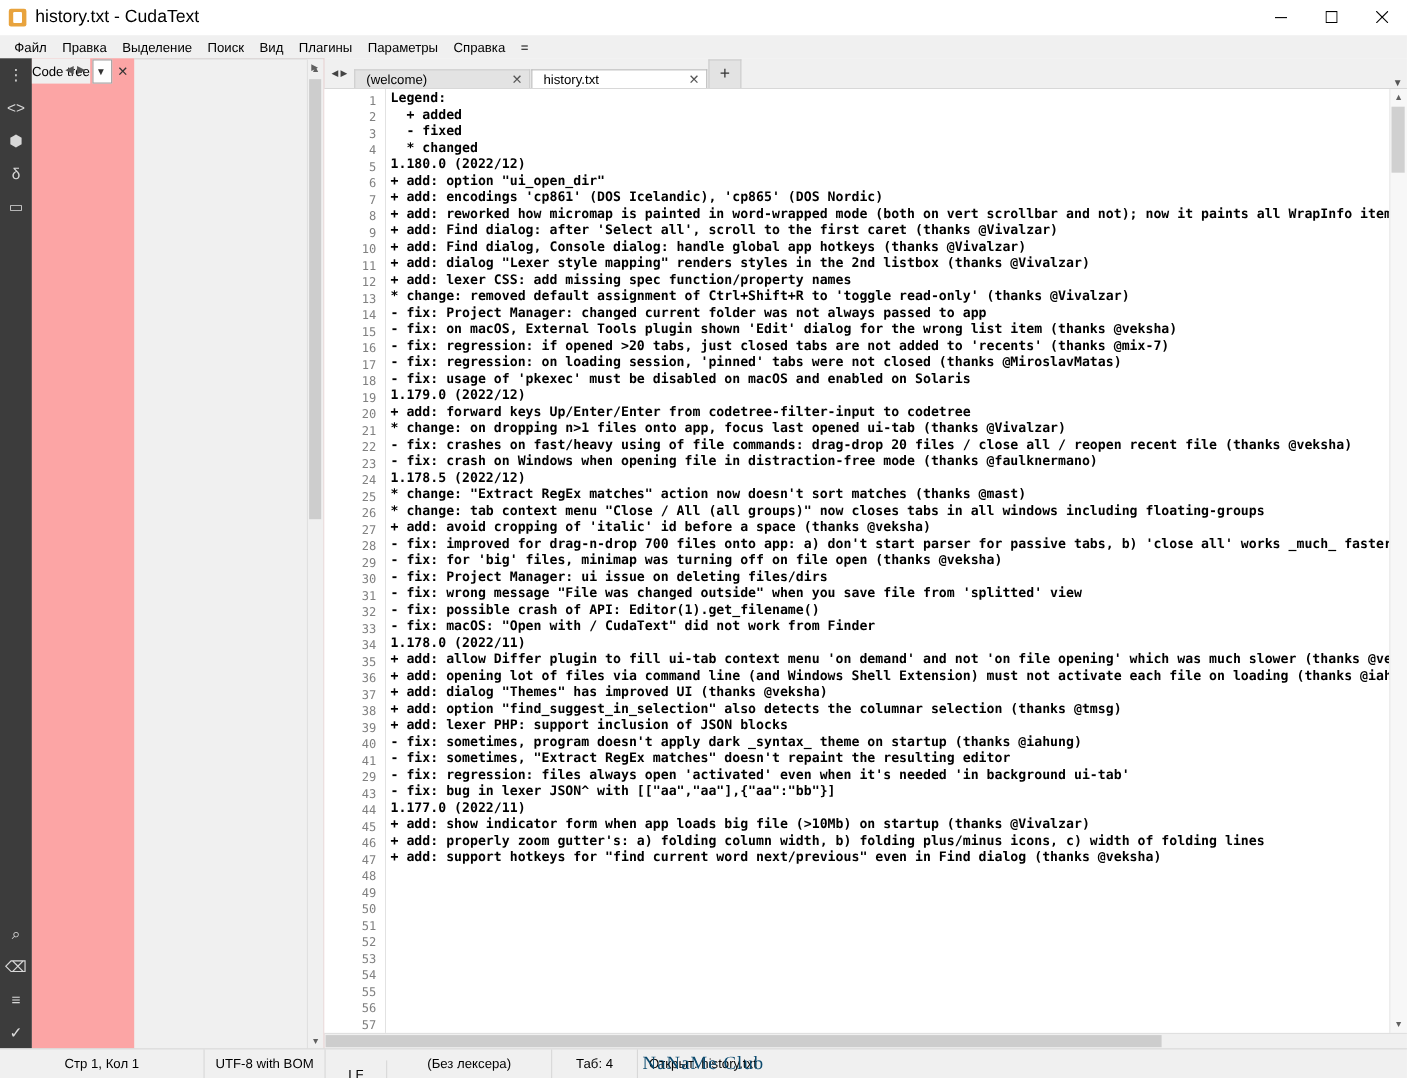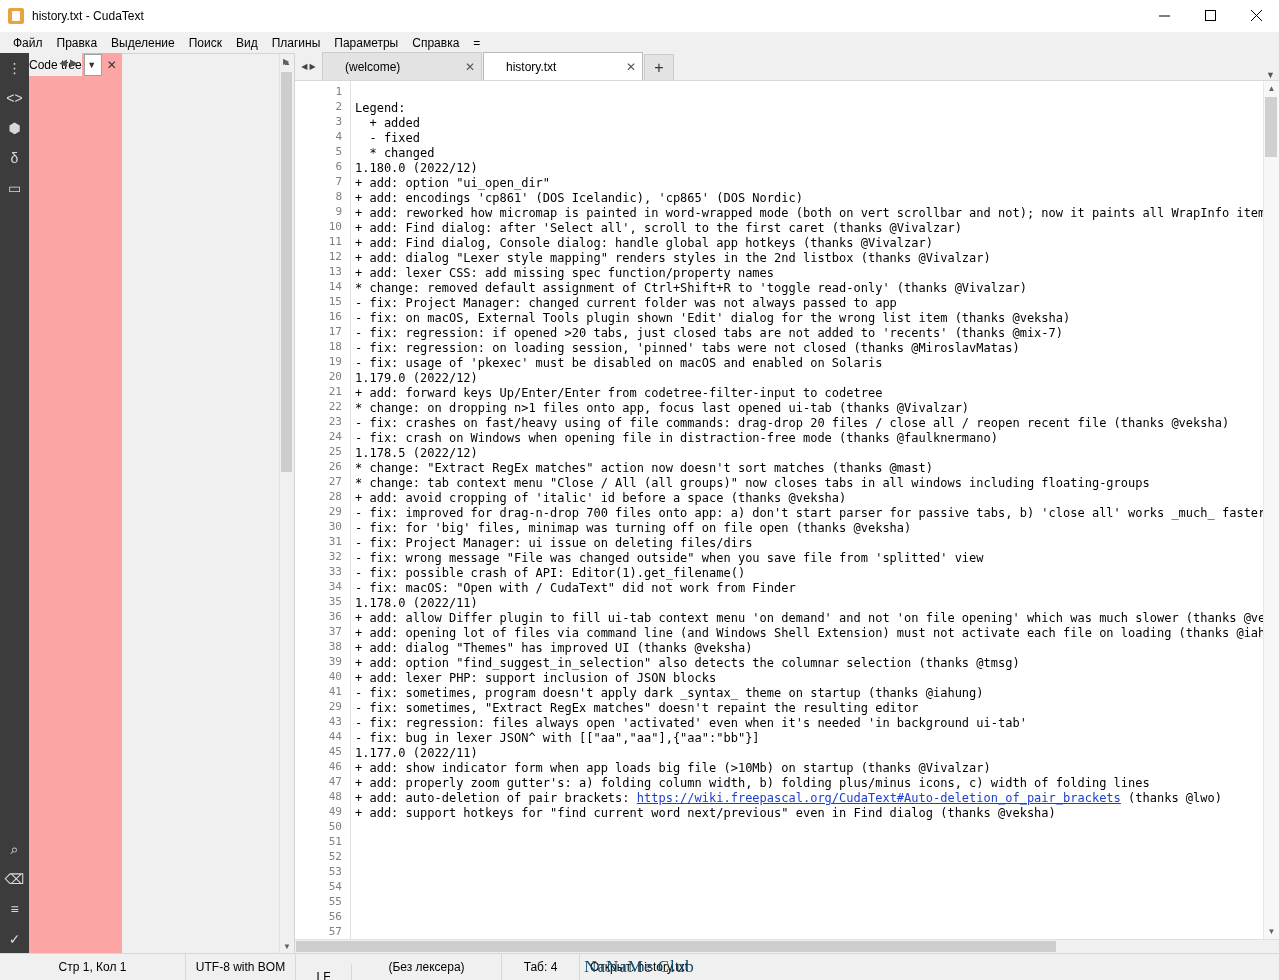--- a/index.html
+++ b/index.html
@@ -35,21 +35,21 @@
   }
   .app-icon::after {
     content: "";
     position: absolute;
     left: 4px; top: 3px;
     width: 8px; height: 10px;
     background: #ffffff;
     border-radius: 1px;
   }
   .title-text {
-    font-size: 12px;
+    font-size: 16px;
     color: #000000;
     flex: 0 0 auto;
   }
   .win-controls {
     margin-left: auto;
     display: flex;
     height: 31px;
   }
   .win-btn {
     width: 46px; height: 31px;
@@ -238,25 +238,25 @@
     height: 27px;
     display: flex;
     align-items: center;
     justify-content: center;
     gap: 2px;
     color: #444;
     font-size: 8px;
     flex: 0 0 auto;
   }
   .tab {
-    height: 28px;
+    height: 17px;
     min-width: 160px;
     display: flex;
     align-items: center;
-    padding: 0 6px 0 22px;
+    padding: 0 6px 0 10px;
     font-size: 12px;
     background: #e3e3e3;
     border: 1px solid #cccccc;
     border-bottom: none;
     margin-right: 1px;
     color: #000;
     box-sizing: border-box;
   }
   .tab.active {
     background: #ffffff;
@@ -308,23 +308,24 @@
     font-family: "DejaVu Sans Mono", monospace;
     font-size: 11px;
     color: #808080;
     line-height: 15px;
     padding-right: 8px;
   }
   .code {
     flex: 1 1 auto;
     min-width: 0;
     overflow: hidden;
-    padding-top: 20px;
-    position: relative;
-    background: #ffffff;
+    padding-top: 1px;
+    position: relative;
+    background: #ffffff;
+    font-weight: bold;
   }
   .code .cl {
     font-family: "DejaVu Sans Mono", monospace;
     font-size: 12px;
     line-height: 15px;
     color: #000000;
     white-space: pre;
     padding-left: 4px;
   }
   .code .cl a {
@@ -619,21 +620,20 @@
           <div class="cl">+ add: lexer PHP: support inclusion of JSON blocks</div>
           <div class="cl">- fix: sometimes, program doesn't apply dark _syntax_ theme on startup (thanks @iahung)</div>
           <div class="cl">- fix: sometimes, "Extract RegEx matches" doesn't repaint the resulting editor</div>
           <div class="cl">- fix: regression: files always open 'activated' even when it's needed 'in background ui-tab'</div>
           <div class="cl">- fix: bug in lexer JSON^ with [["aa","aa"],{"aa":"bb"}]</div>
           <div class="cl"></div>
           <div class="cl">1.177.0 (2022/11)</div>
           <div class="cl"></div>
           <div class="cl">+ add: show indicator form when app loads big file (&gt;10Mb) on startup (thanks @Vivalzar)</div>
           <div class="cl">+ add: properly zoom gutter's: a) folding column width, b) folding plus/minus icons, c) width of folding lines</div>
-          <div class="cl">+ add: auto-deletion of pair brackets: <a href="#">https://wiki.freepascal.org/CudaText#Auto-deletion_of_pair_brackets</a> (thanks @lwo)</div>
           <div class="cl">+ add: support hotkeys for "find current word next/previous" even in Find dialog (thanks @veksha)</div>
         </div>
       <div class="code-vscroll">
         <div class="arrow-up">▲</div>
         <div class="thumb"></div>
         <div class="arrow-dn">▼</div>
       </div>
     </div>
 
     <div class="code-hscroll">

